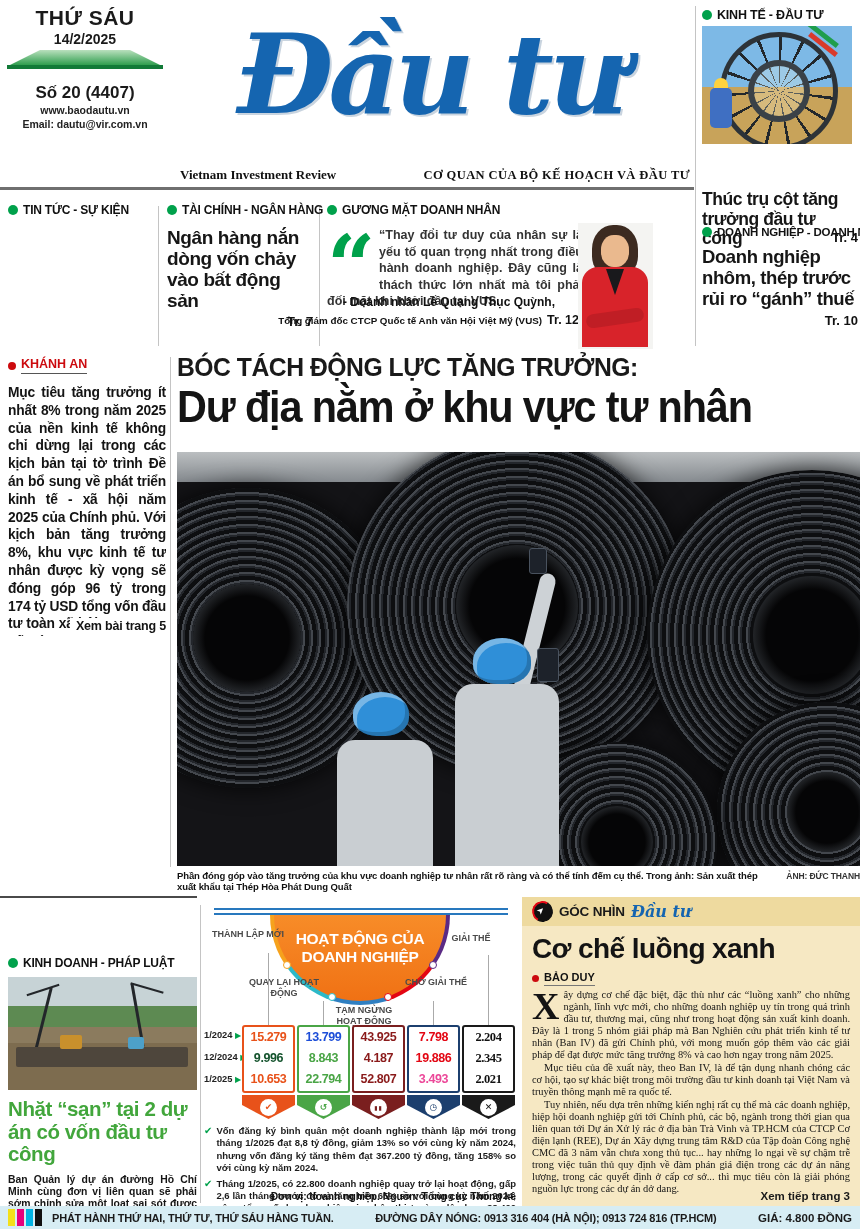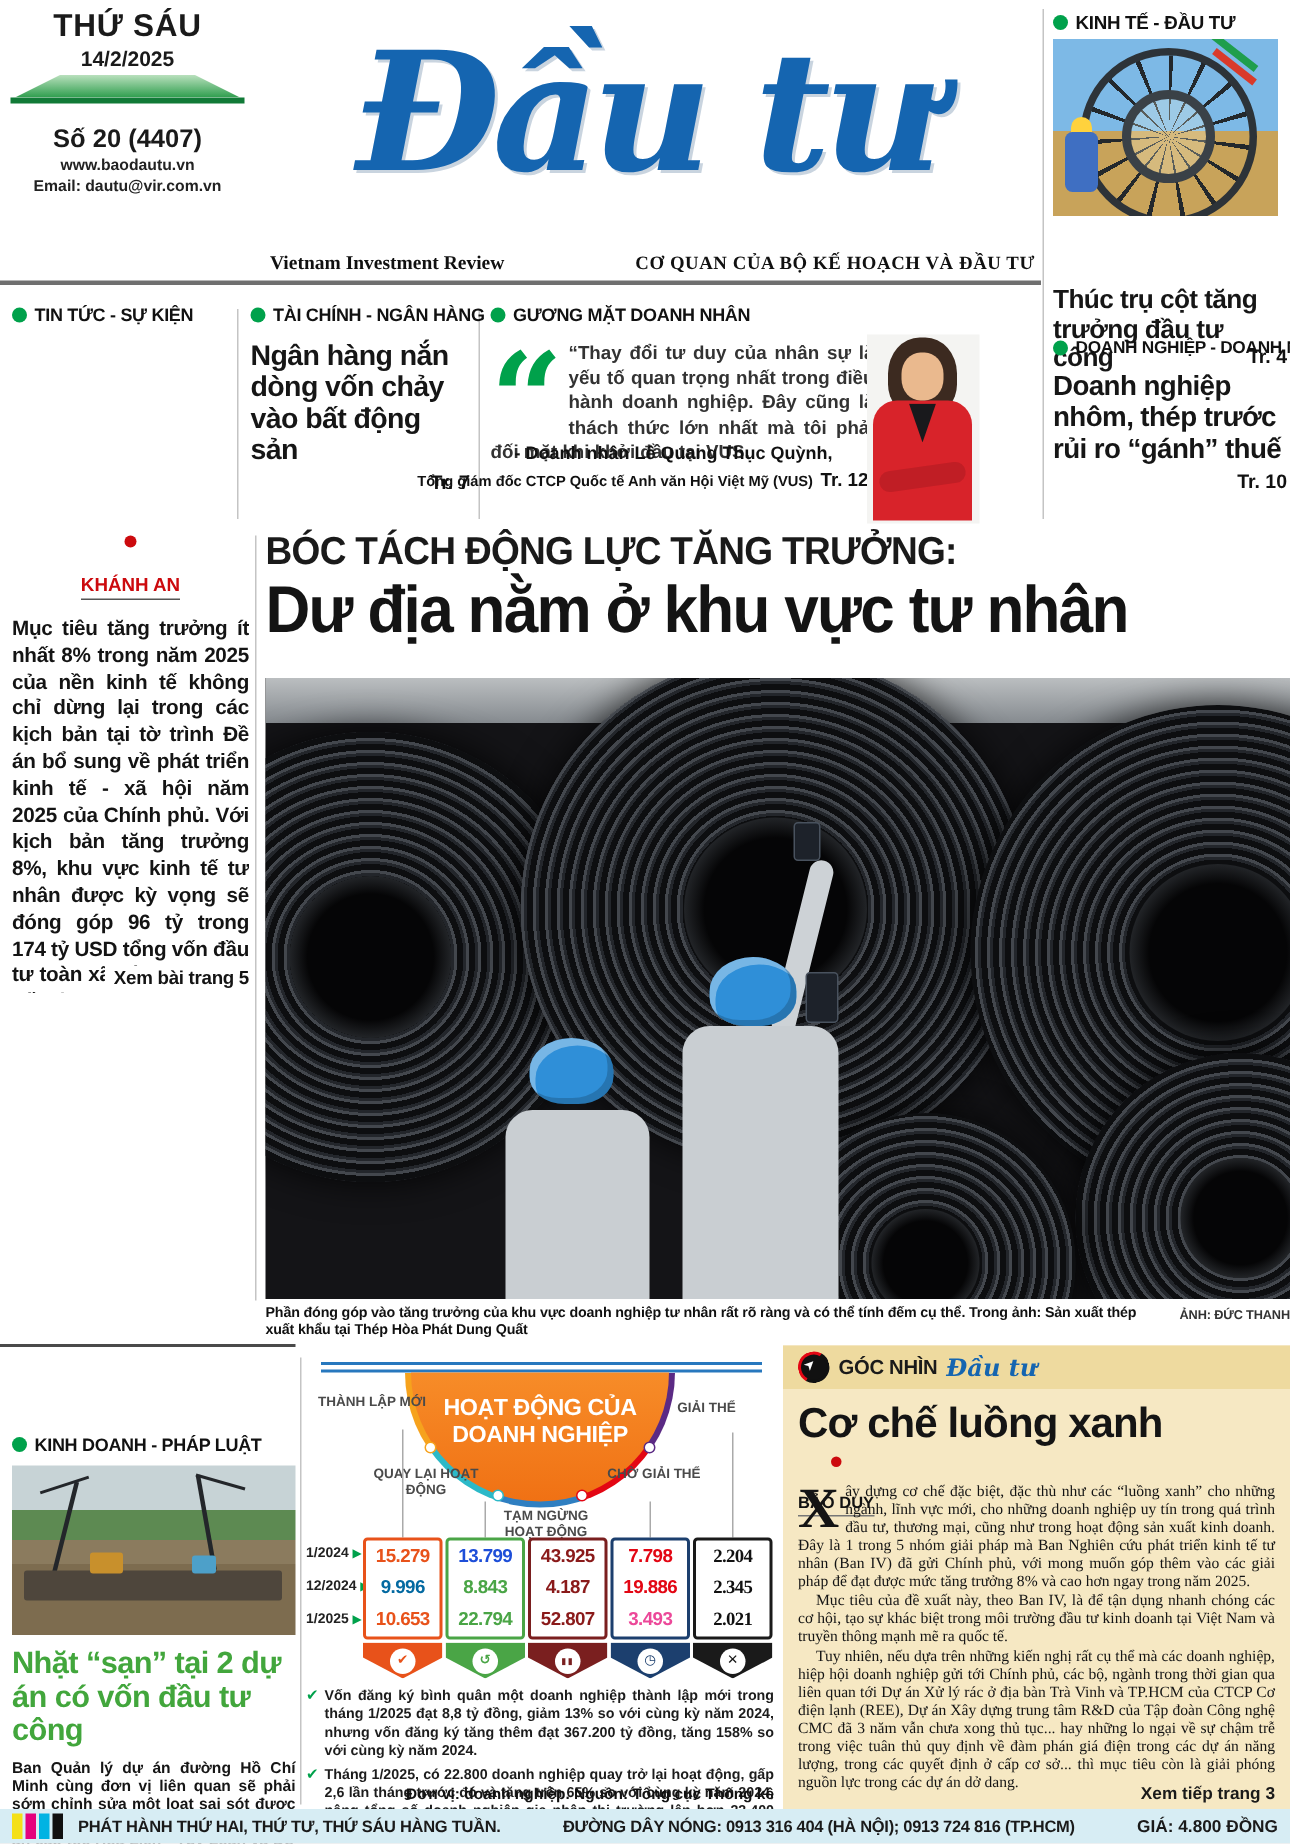--- a/index.html
+++ b/index.html
@@ -66,21 +66,21 @@
   .attr2 { font-size:9.8px; font-weight:700; color:#111; }
   .attr2row .pg { font-size:12.5px; }
   .woman { overflow:hidden; background:#f4f4f2; }
   .hair { position:absolute; left:14px; top:2px; width:46px; height:52px; border-radius:46% 46% 40% 40%; background:#3c2a20; }
   .face { position:absolute; left:23px; top:12px; width:28px; height:32px; border-radius:45%; background:#eab98e; }
   .jacket { position:absolute; left:4px; top:44px; width:66px; height:80px; border-radius:16px 16px 0 0; background:#d8232a; }
   .shirt { position:absolute; left:28px; top:46px; width:18px; height:26px; background:#19191c; clip-path:polygon(0 0,100% 0,50% 100%); }
   .arm { position:absolute; left:8px; top:88px; width:58px; height:14px; background:#c01e25; border-radius:7px; transform:rotate(-8deg); }
 
   
-  .author-row { display:flex; align-items:center; gap:18px;flex-direction:column; }
+  .author-row { display:flex; align-items:center; gap:5px; }
   .author { font-size:12.5px; font-weight:900; color:#cc0a0e; border-bottom:1.5px solid #555; padding-bottom:2px; }
   .lead-sum { font-size:13.8px; line-height:17.8px; font-weight:700; text-align:justify;
               letter-spacing:-.2px; color:#141414; height:252px; overflow:hidden; position:relative; }
   .lead-more { position:absolute; right:0; bottom:0; background:#fff; padding-left:6px;
                font-size:12.5px; font-weight:800; }
   .kicker { font-size:26px; font-weight:900; letter-spacing:-.5px; transform:scaleX(.95);
             transform-origin:left; white-space:nowrap; }
   .headline { font-size:44px; font-weight:900; letter-spacing:-1.2px; transform:scaleX(.94);
               transform-origin:left; white-space:nowrap; color:#141414; }
 
@@ -362,21 +362,21 @@
     <div class="cline" style="left:119px;top:98px;height:24px;"></div>
     <div class="cline" style="left:229px;top:98px;height:24px;"></div>
     <div class="cline" style="left:284px;top:52px;height:70px;"></div>
 
     <div class="rowlab" style="top:127px;"><span>1/2024</span> <span class="tri">▶</span></div>
     <div class="rowlab" style="top:149px;"><span>12/2024</span> <span class="tri">▶</span></div>
     <div class="rowlab" style="top:171px;"><span>1/2025</span> <span class="tri">▶</span></div>
 
     <div class="ig-box" style="left:38px;border-color:#e8521a;">
       <div class="v" style="color:#e8521a;">15.279</div>
-      <div class="v" style="color:#0369a1;">9.996</div>
+      <div class="v" style="color:#14532d;">9.996</div>
       <div class="v" style="color:#e8521a;">10.653</div>
     </div>
     <div class="ig-box" style="left:93px;border-color:#4aa546;">
       <div class="v" style="color:#1d4ed8;">13.799</div>
       <div class="v" style="color:#4aa546;">8.843</div>
       <div class="v" style="color:#4aa546;">22.794</div>
     </div>
     <div class="ig-box" style="left:148px;border-color:#7a1f1f;">
       <div class="v" style="color:#8a1a1a;">43.925</div>
       <div class="v" style="color:#8a1a1a;">4.187</div>

